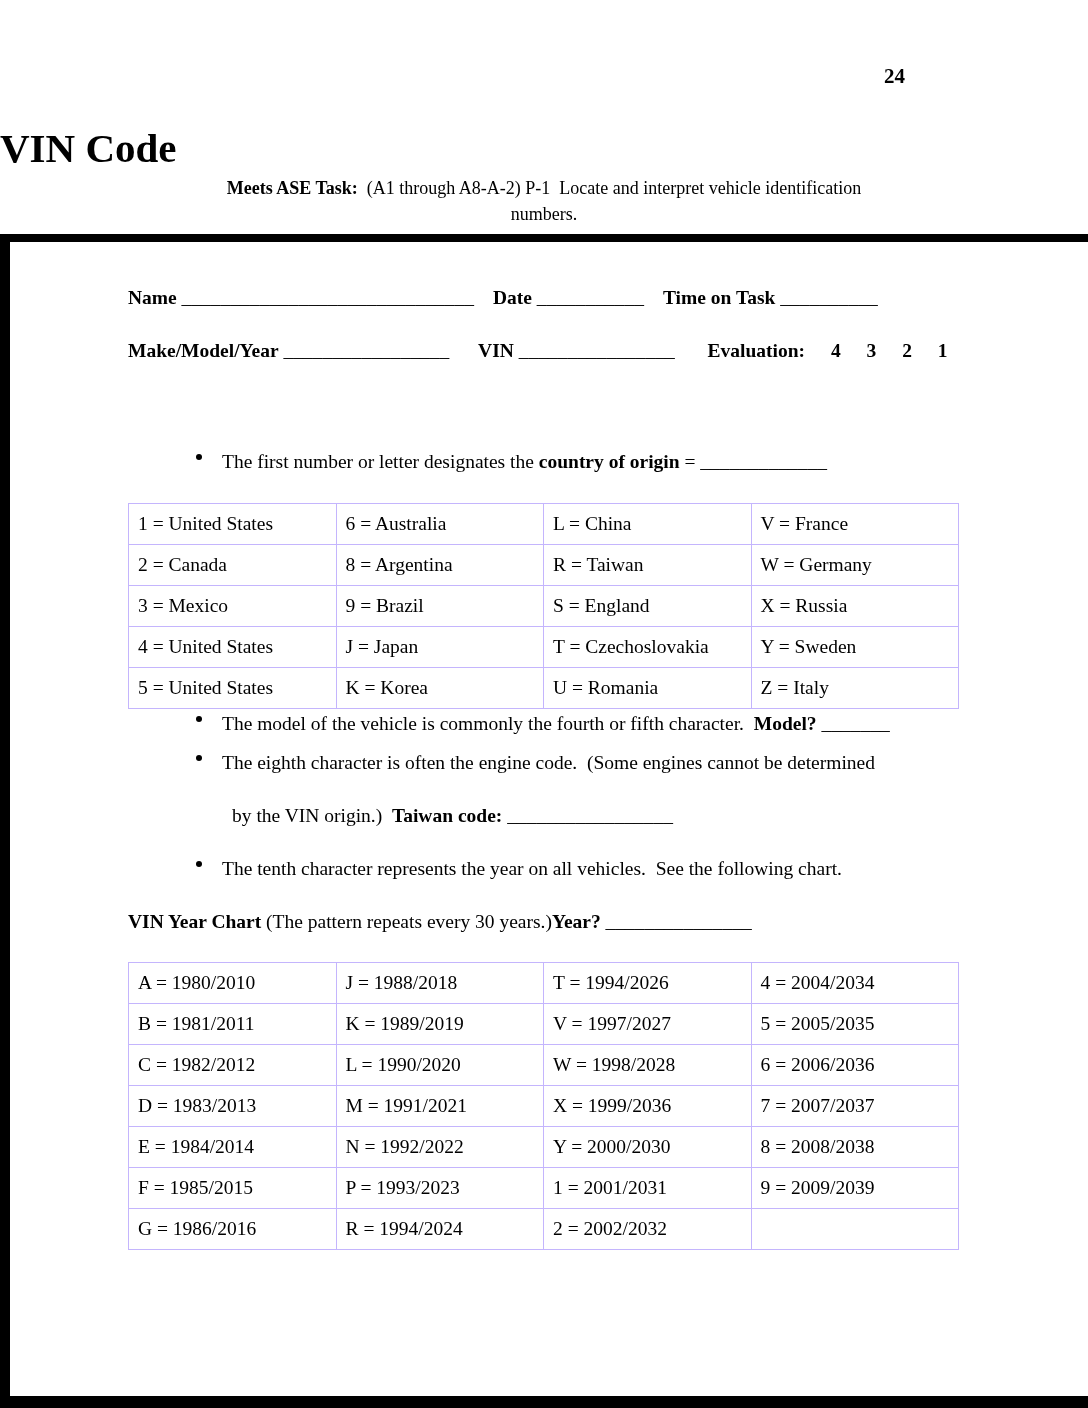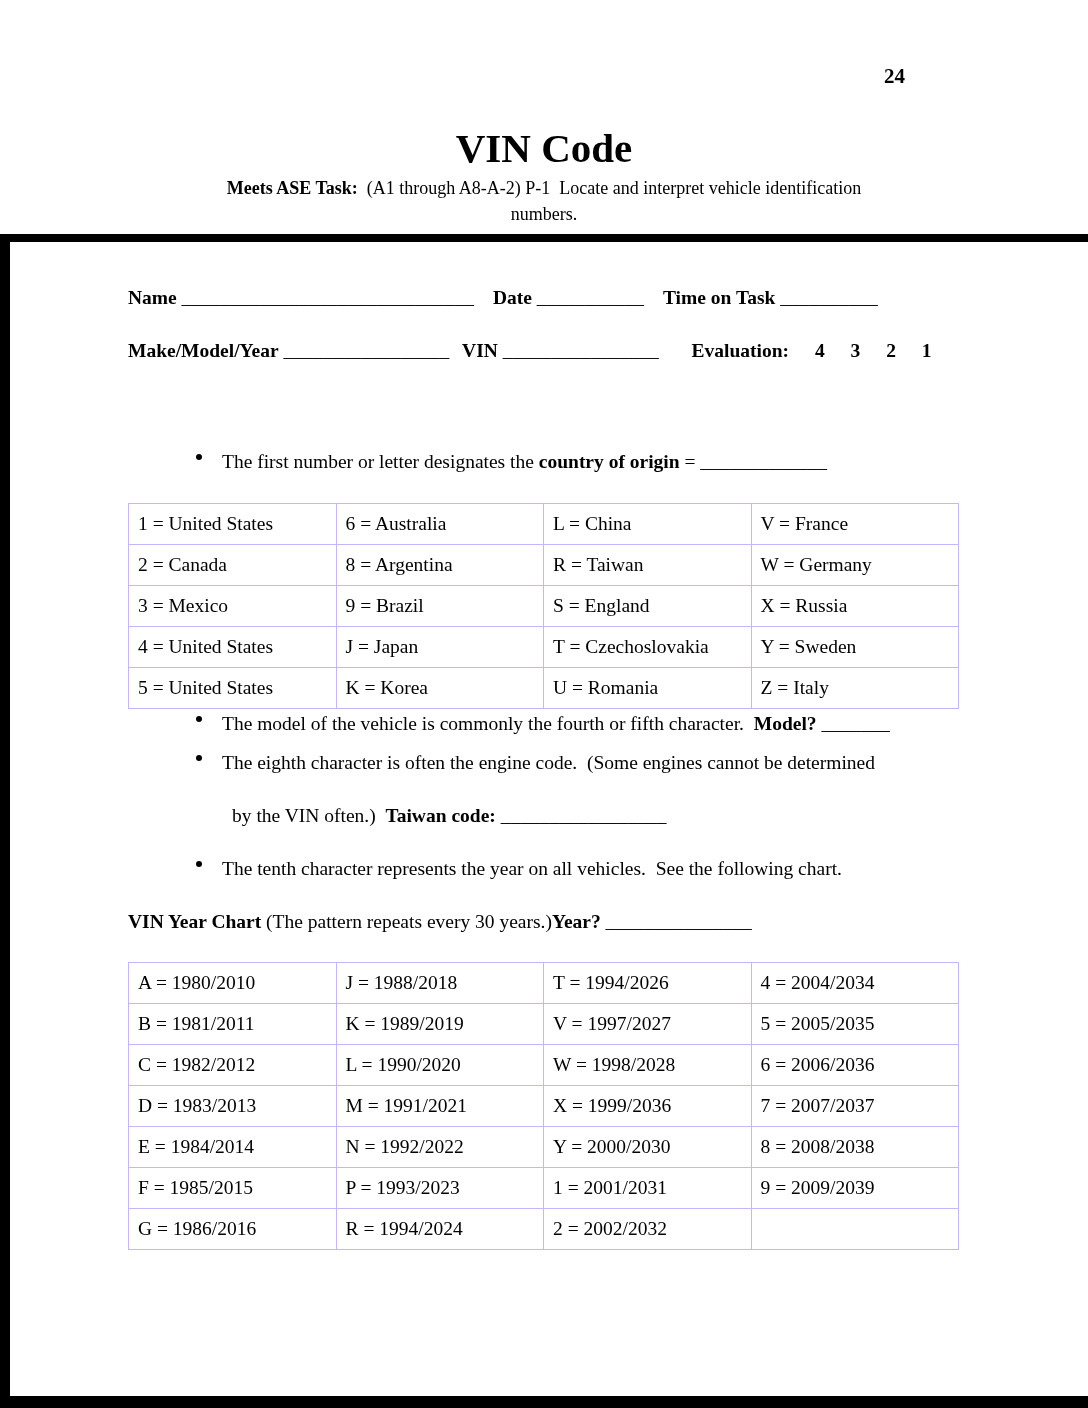--- a/index.html
+++ b/index.html
@@ -4,31 +4,31 @@
 <style>
   html,body{margin:0;padding:0;background:#ffffff;}
   .page{
     position:relative;width:1088px;height:1408px;background:#ffffff;
     font-family:"Liberation Serif","DejaVu Serif",serif;color:#000;overflow:hidden;
   }
   .abs{position:absolute;}
   .b{font-weight:bold;}
   .pre{white-space:pre-wrap;}
   .page-number{left:884px;top:64px;font-size:21px;font-weight:bold;}
-  .title{left:0;top:124px;width:100%;text-align:center;font-size:41px;font-weight:bold;}
+  .title{left:0;top:124px;width:100%;font-size:41px;font-weight:bold;}
   .task-line{left:0;top:178px;width:100%;text-align:center;font-size:18px;}
   .task-line2{left:0;top:204px;width:100%;text-align:center;font-size:18px;}
   .rule-top{left:0;top:234px;width:100%;height:8px;background:#000;}
   .bar-left{left:0;top:234px;width:10px;height:1174px;background:#000;}
   .bar-bottom{left:0;top:1396px;width:100%;height:12px;background:#000;}
   .form-line{left:128px;font-size:19.5px;}
   .form-line-1{top:287px;}
   .form-line-2{top:340px;}
   .g14{margin-left:14px;}
-  .g24{margin-left:8px;}
+  .g24{margin-left:24px;}
   .g28{margin-left:28px;}
   .ev{margin-left:21px;font-weight:bold;}
   .bullet-item{left:196px;font-size:19.5px;width:790px;}
   .bullet-1{top:451px;}
   .bullet-2{top:713px;}
   .bullet-3{top:752px;}
   .bullet-3b{left:232px;top:805px;font-size:19.5px;}
   .bullet-4{top:858px;}
   .dot{display:inline-block;width:6px;height:6px;border-radius:50%;background:#000;vertical-align:8px;margin-right:20px;}
   .year-heading{left:128px;top:911px;font-size:19.5px;}
@@ -109,21 +109,21 @@
           <td>U = Romania</td>
           <td>Z = Italy</td>
         </tr>
       </tbody>
   </table>
 
   <div class="abs bullet-item bullet-2"><span class="dot"></span><span class="pre">The model of the vehicle is commonly the fourth or fifth character.  </span><span class="b pre">Model?</span><span class="pre"> _______</span></div>
 
   <div class="abs bullet-item bullet-3"><span class="dot"></span><span class="pre">The eighth character is often the engine code.  (Some engines cannot be determined</span></div>
 
-  <div class="abs bullet-3b"><span class="pre">by the VIN often.)  </span><span class="b pre">Taiwan code:</span><span class="pre"> _________________</span></div>
+  <div class="abs bullet-3b"><span class="pre">by the VIN origin.)  </span><span class="b pre">Taiwan code:</span><span class="pre"> _________________</span></div>
 
   <div class="abs bullet-item bullet-4"><span class="dot"></span><span class="pre">The tenth character represents the year on all vehicles.  See the following chart.</span></div>
 
   <div class="abs year-heading"><span class="b pre">VIN Year Chart</span><span class="pre"> (The pattern repeats every 30 years.)</span><span class="year-q pre">Year?</span><span class="pre"> _______________</span></div>
 
   <table class="tbl tbl-year">
     <tbody>
         <tr>
           <td>A = 1980/2010</td>
           <td>J = 1988/2018</td>

